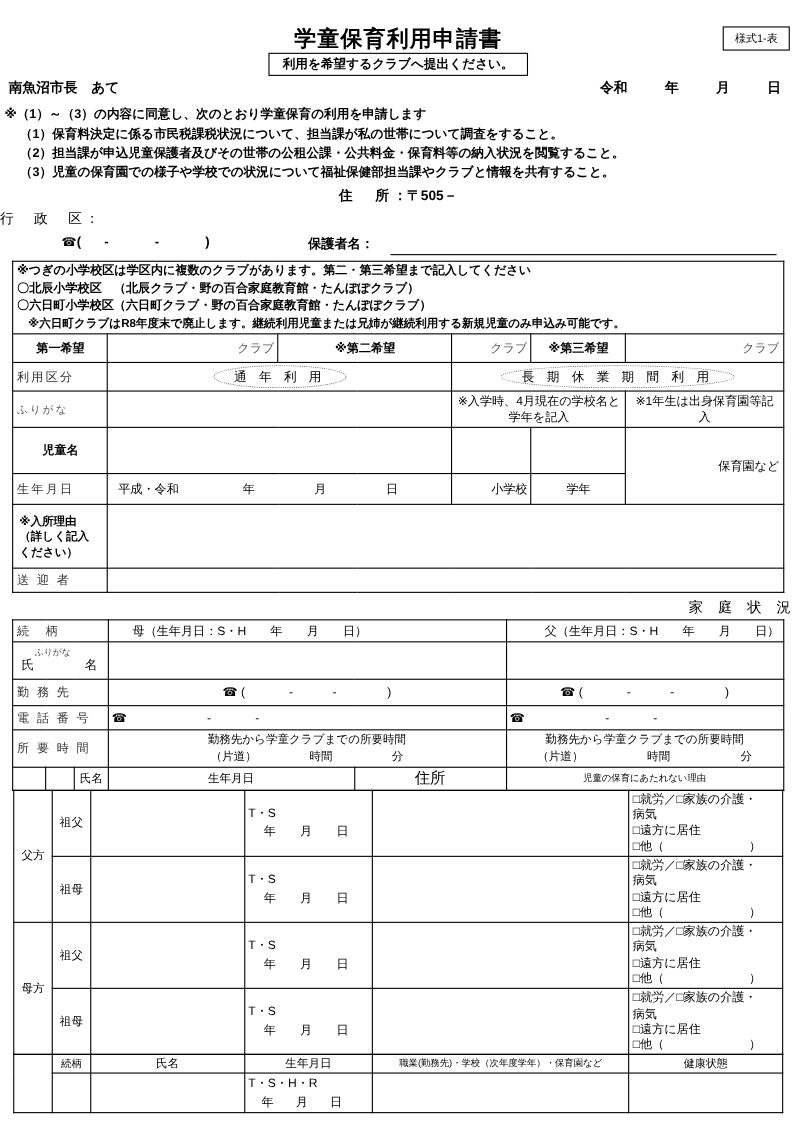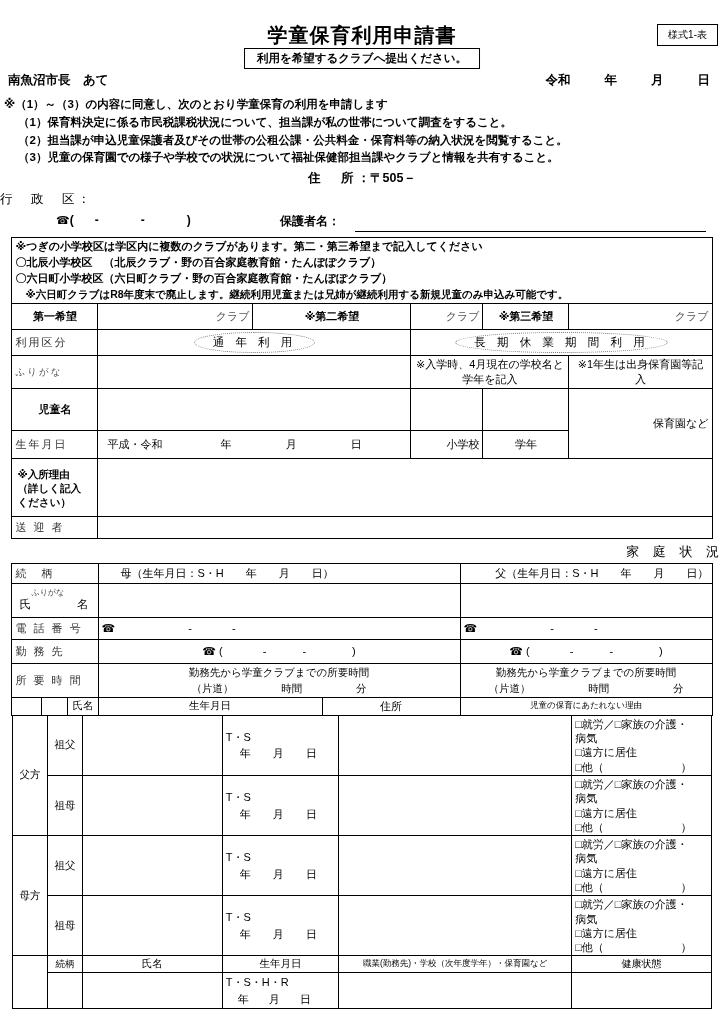--- a/index.html
+++ b/index.html
@@ -263,41 +263,41 @@
         <div class="furi-name">
           <span class="f">ふりがな</span>
           <span class="s1">氏</span>
           <span class="s2">名</span>
         </div>
       </td>
       <td colspan="2"></td>
       <td></td>
     </tr>
 
+    <tr style="height:24px">
+      <td class="lblcell-s" colspan="3">勤 務 先</td>
+      <td colspan="2" class="ctr">
+        <span class="telicon">☎</span>
+        (<span style="display:inline-block;width:40px"></span>-<span style="display:inline-block;width:36px"></span>-<span style="display:inline-block;width:46px"></span>)
+      </td>
+      <td class="ctr">
+        <span class="telicon">☎</span>
+        (<span style="display:inline-block;width:40px"></span>-<span style="display:inline-block;width:36px"></span>-<span style="display:inline-block;width:46px"></span>)
+      </td>
+    </tr>
+
     <tr style="height:22px">
       <td class="lblcell-s" colspan="3">電 話 番 号</td>
       <td colspan="2">
         <span class="telicon">☎</span>
         <span style="display:inline-block;width:70px"></span>-<span style="display:inline-block;width:40px"></span>-
       </td>
       <td>
         <span class="telicon">☎</span>
         <span style="display:inline-block;width:70px"></span>-<span style="display:inline-block;width:40px"></span>-
-      </td>
-    </tr>
-
-    <tr style="height:24px">
-      <td class="lblcell-s" colspan="3">勤 務 先</td>
-      <td colspan="2" class="ctr">
-        <span class="telicon">☎</span>
-        (<span style="display:inline-block;width:40px"></span>-<span style="display:inline-block;width:36px"></span>-<span style="display:inline-block;width:46px"></span>)
-      </td>
-      <td class="ctr">
-        <span class="telicon">☎</span>
-        (<span style="display:inline-block;width:40px"></span>-<span style="display:inline-block;width:36px"></span>-<span style="display:inline-block;width:46px"></span>)
       </td>
     </tr>
 
     <tr style="height:32px">
       <td class="lblcell-s" colspan="3">所 要 時 間</td>
       <td colspan="2" class="ctr" style="font-size:10.5px;line-height:1.45">
         <div>勤務先から学童クラブまでの所要時間</div>
         <div>
           <span>（片道）</span>
           <span style="display:inline-block;width:42px"></span>
@@ -316,21 +316,21 @@
           <span>分</span>
         </div>
       </td>
     </tr>
 
     <tr style="height:15px">
       <td style="border-top:1.6px solid #000"></td>
       <td style="border-top:1.6px solid #000"></td>
       <td class="ctr" style="border-top:1.6px solid #000;font-size:10.5px">氏名</td>
       <td class="ctr" style="border-top:1.6px solid #000;font-size:10.5px">生年月日</td>
-      <td class="ctr" style="border-top:1.6px solid #000;font-size:11px">住所</td>
+      <td class="ctr" style="border-top:1.6px solid #000;font-size:14px">住所</td>
       <td class="ctr" style="border-top:1.6px solid #000;font-size:8.5px">児童の保育にあたれない理由</td>
     </tr>
   </tbody>
     </table>
 
   <table class="frm" style="margin-top:-1px">
     <colgroup>
       <col style="width:30px">
       <col style="width:30px">
       <col style="width:120px">

